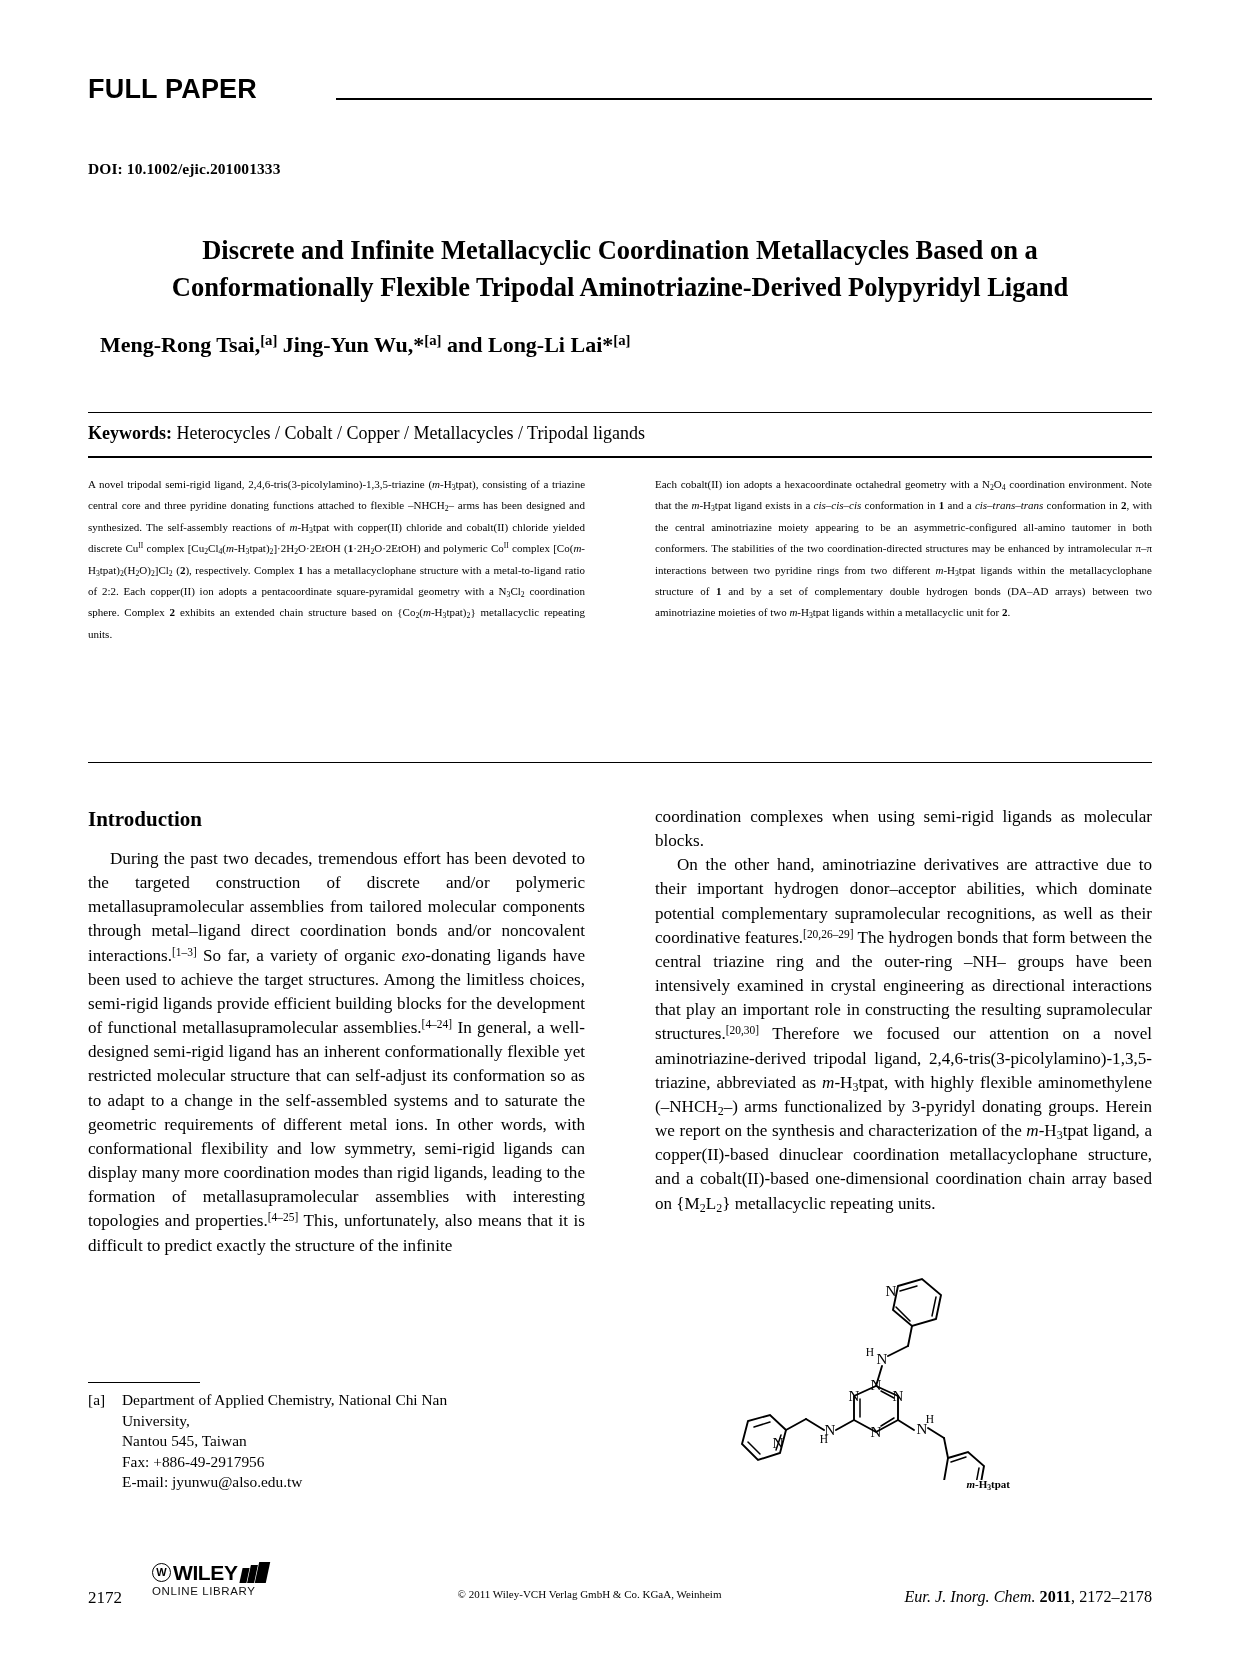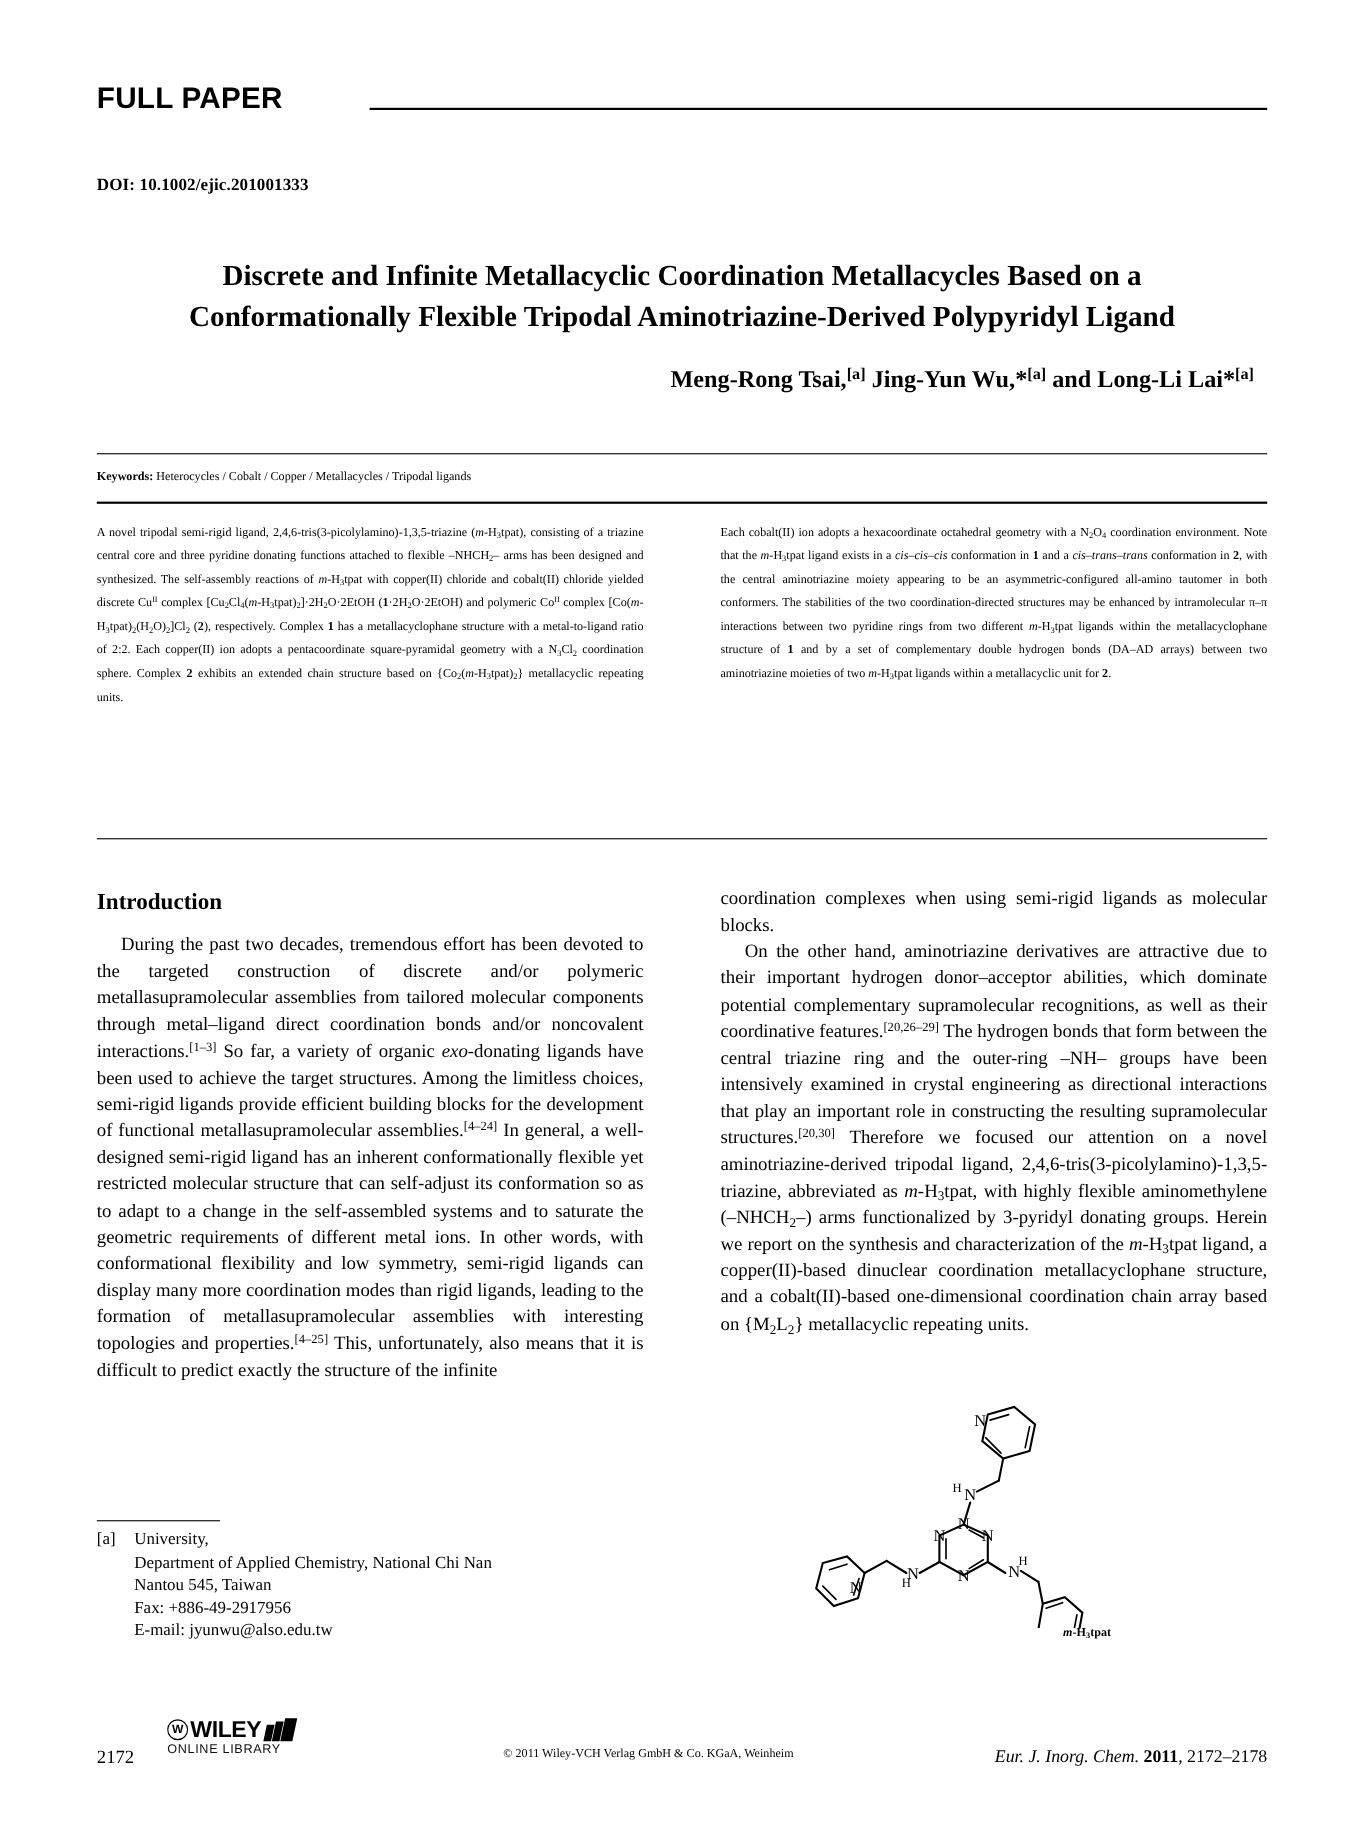--- a/index.html
+++ b/index.html
@@ -26,28 +26,28 @@
     font-weight:bold;font-size:15.5px;letter-spacing:.1px;
   }
 
   
   .title{
     position:absolute;left:100px;top:232px;width:1040px;
     text-align:center;font-weight:bold;font-size:26.5px;line-height:37px;
   }
   .authors{
     position:absolute;left:100px;top:330px;width:1040px;
-    text-align:right;font-weight:bold;font-size:22px;line-height:30px;
+    text-align:left;font-weight:bold;font-size:22px;line-height:30px;
   }
 
   
   .kw-rule-top{position:absolute;left:88px;top:412px;width:1064px;height:1.2px;background:#000;}
   .keywords{
     position:absolute;left:88px;top:421px;width:1064px;
-    font-size:11px;line-height:24px;
+    font-size:18px;line-height:24px;
   }
   .keywords b{font-weight:bold;}
   .kw-rule-bot{position:absolute;left:88px;top:456px;width:1064px;height:2.4px;background:#000;}
 
   
   .abs-l{position:absolute;left:88px;top:474px;width:497px;}
   .abs-r{position:absolute;left:655px;top:474px;width:497px;}
   .abs-l p,.abs-r p{
     margin:0;font-size:11px;line-height:21.4px;
     text-align:justify;text-justify:inter-word;
@@ -216,22 +216,22 @@
       </g>
     </svg>
     <div class="scheme-label"><i>m</i>-H<sub>3</sub>tpat</div>
   </div>
 
   <div class="fn-rule"></div>
   <div class="footnote">
     <div class="fn-row">
       <div class="fn-tag">[a]</div>
       <div class="fn-body">
+        <span class="ln">Department of Applied Chemistry, National Chi Nan</span>
         <span class="ln">University,</span>
-        <span class="ln">Department of Applied Chemistry, National Chi Nan</span>
         <span class="ln">Nantou 545, Taiwan</span>
         <span class="ln">Fax: +886-49-2917956</span>
         <span class="ln">E-mail: jyunwu@also.edu.tw</span>
       </div>
     </div>
   </div>
 
   <div class="wiley">
     <div class="wl-top">
       <div class="wmark">

